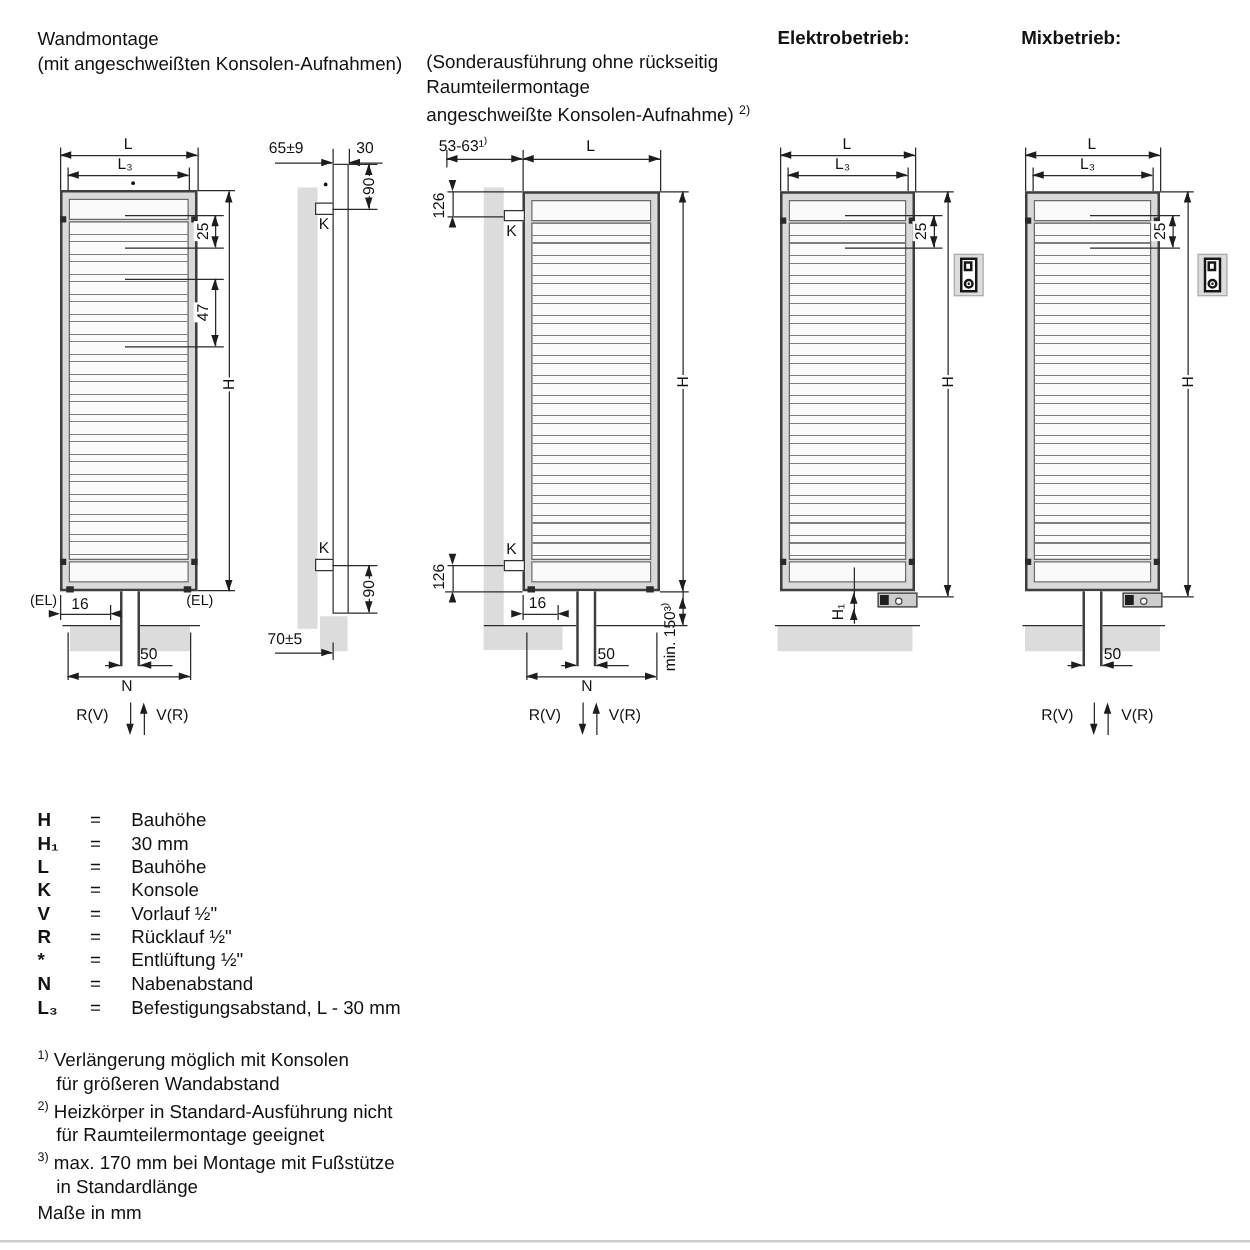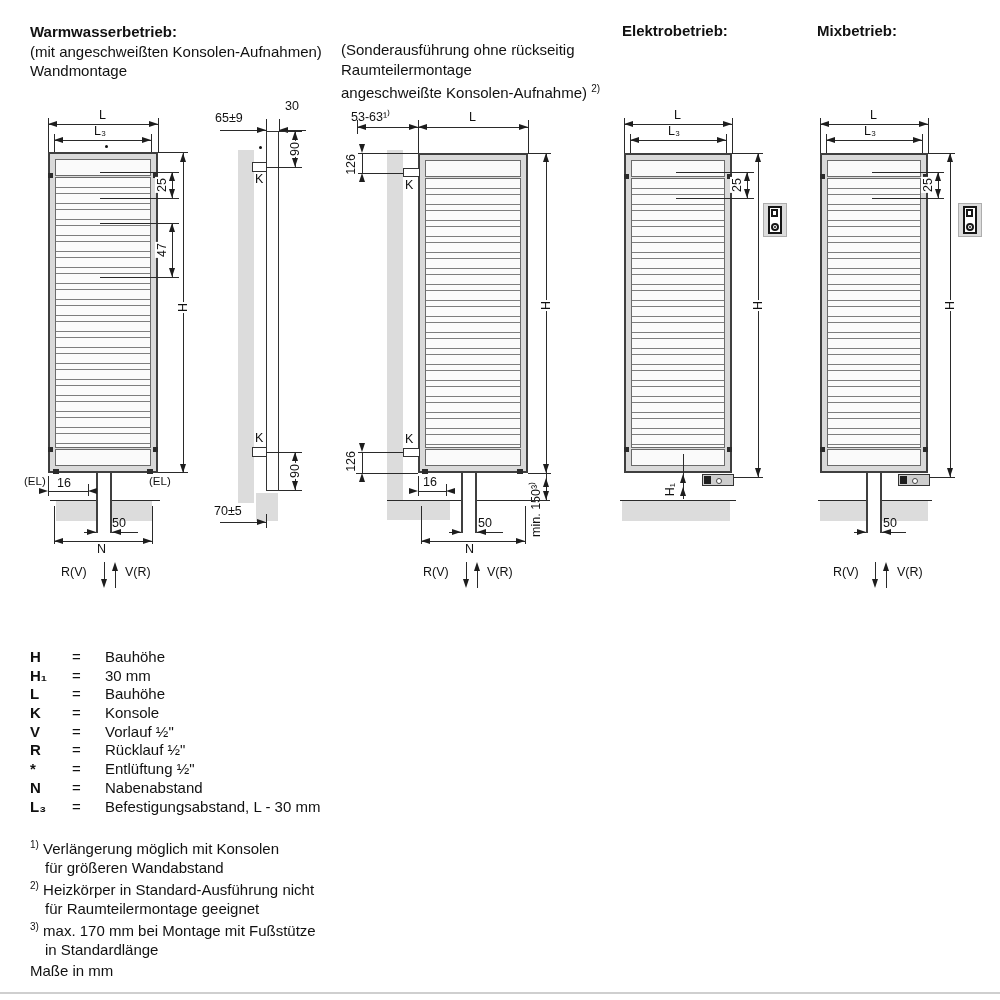--- a/index.html
+++ b/index.html
@@ -50,23 +50,22 @@
   .units { position:absolute; left:30px; top:962px; font-size:15px; }
   .botrule { position:absolute; left:0; top:992px; width:1000px; height:2px; background:#cfcfcf; }
   sup.t { font-size:10px; }
 </style>
 </head>
 <body>
 
 <div id="page">
 
   <div class="hgroup" style="left:30px; top:22px;">
-    <div class="b">Warmwasserbetrieb:</div>
+    <div>Wandmontage</div>
     <div>(mit angeschweißten Konsolen-Aufnahmen)</div>
-    <div>Wandmontage</div>
   </div>
   <div class="hgroup" style="left:341px; top:40px;">
     <div>(Sonderausführung ohne rückseitig</div>
     <div>Raumteilermontage</div>
     <div><span>angeschweißte Konsolen-Aufnahme)</span> <sup class="t">2)</sup></div>
   </div>
   <div class="hgroup b" style="left:622px; top:21px;text-align:center;">Elektrobetrieb:</div>
   <div class="hgroup b" style="left:817px; top:21px;">Mixbetrieb:</div>
 
   <div>
@@ -153,21 +152,21 @@
 
   <div>
     <div class="gray" style="left:238px; top:150px; width:16px; height:353px;"></div>
     <div class="lbl" style="left:215px; top:112px;">65±9</div>
     <div class="hl" style="left:220px; top:130px; width:46px;"></div>
     <span class="ar r" style="left:257px; top:127px;"></span>
     <div class="vl" style="left:266px; top:119px; height:12px;"></div>
     <div class="vl" style="left:279px; top:119px; height:12px;"></div>
     <div class="hl" style="left:279px; top:130px; width:27px;"></div>
     <span class="ar l" style="left:279px; top:127px;"></span>
-    <div class="lbl" style="left:285px; top:100px;">30</div>
+    <div class="lbl" style="left:285px; top:112px;">30</div>
     <span class="dot" style="left:259px; top:146px;"></span>
 
     <div class="kbox" style="left:266px; top:131px; width:13px; height:360px;"></div>
     <div class="kbox" style="left:252px; top:162px; width:15px; height:10px;"></div>
     <div class="lbl" style="left:255px; top:173px;">K</div>
     <div class="kbox" style="left:252px; top:447px; width:15px; height:10px;"></div>
     <div class="lbl" style="left:255px; top:432px;">K</div>
 
     <div class="hl" style="left:279px; top:131px; width:23px;"></div>
     <div class="hl" style="left:266px; top:167px; width:36px;"></div>

